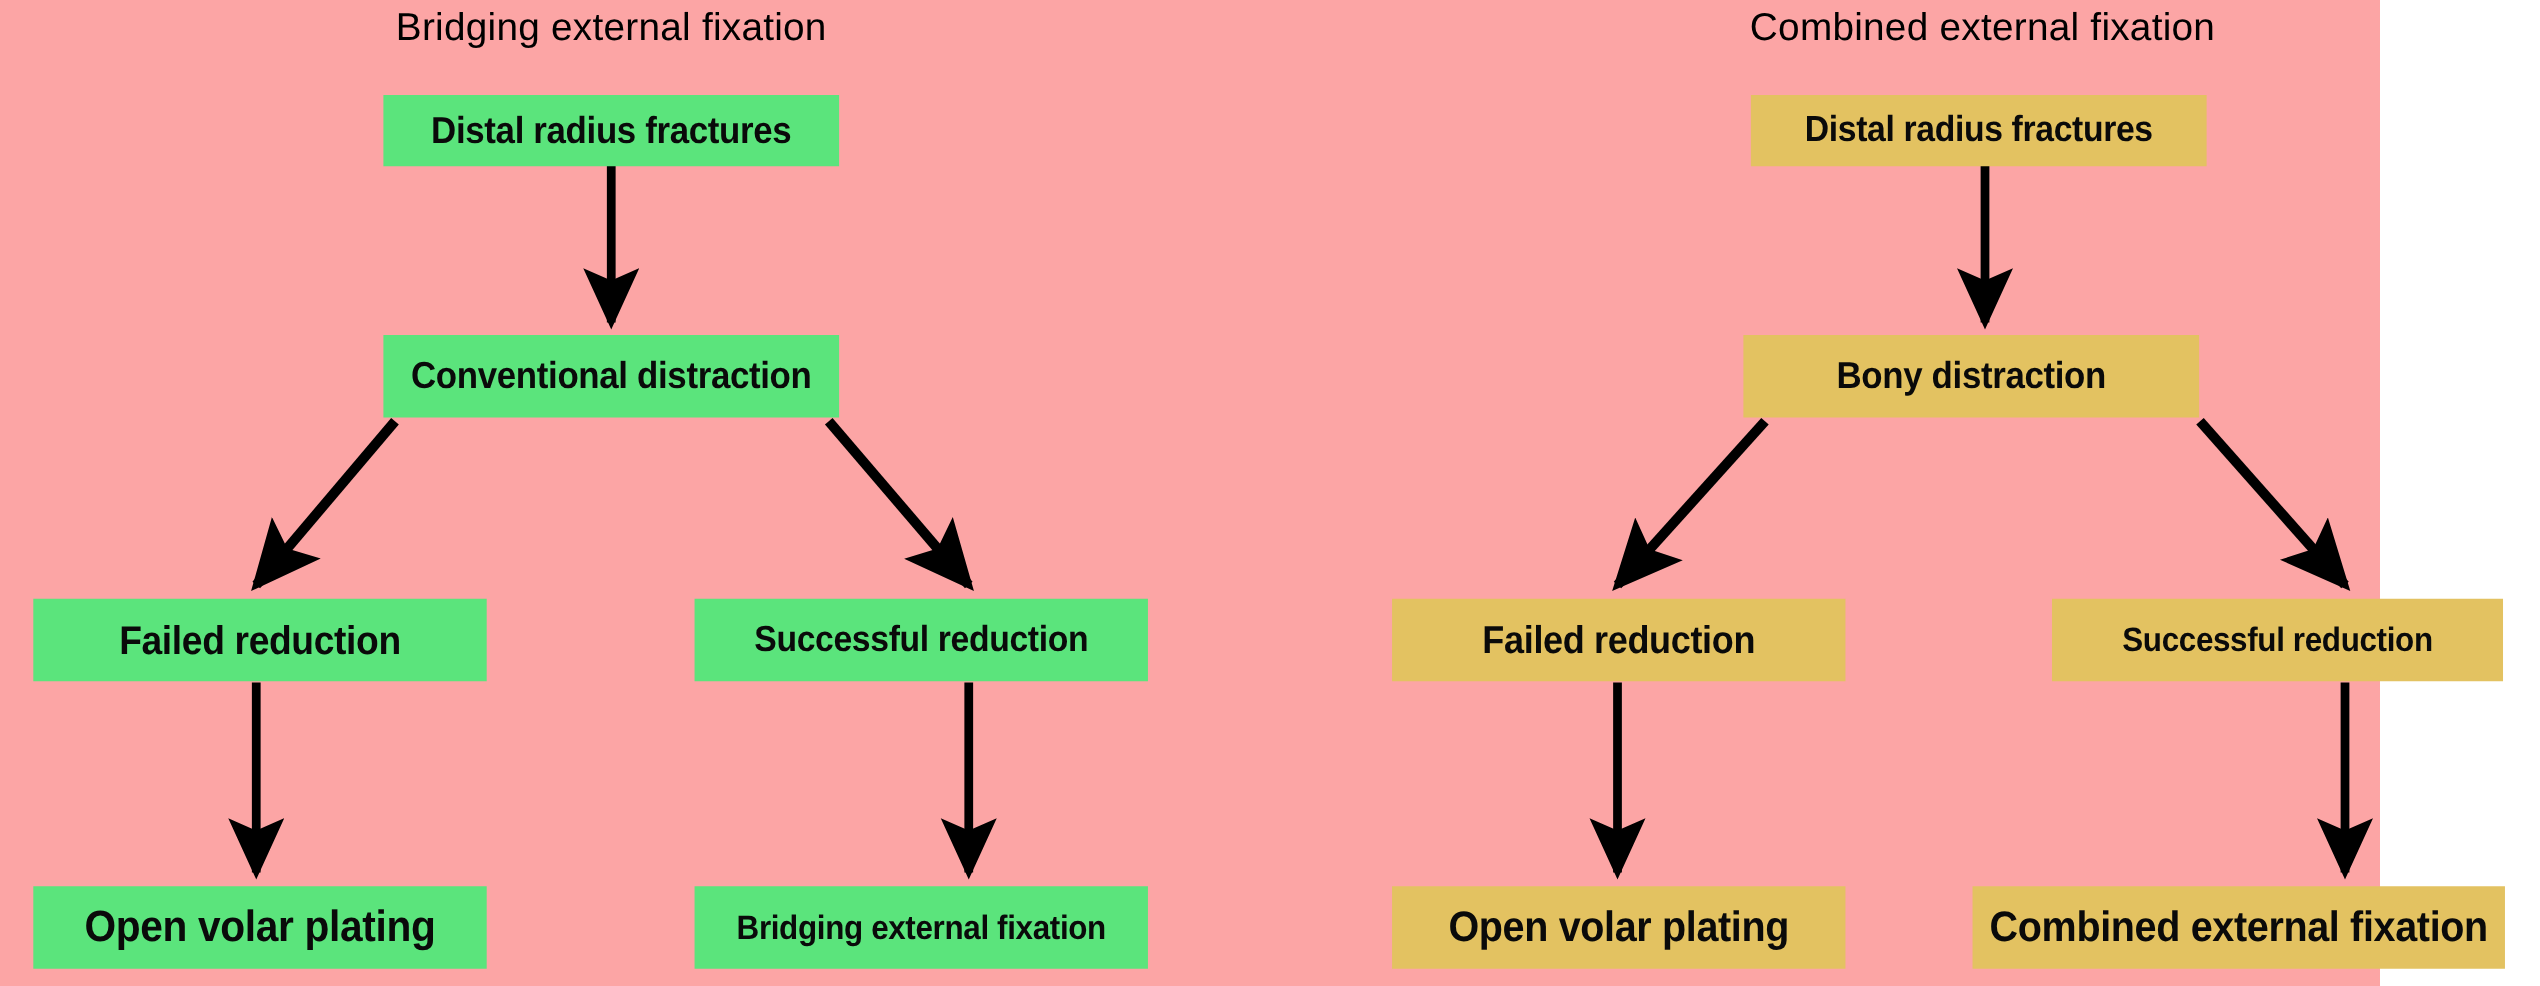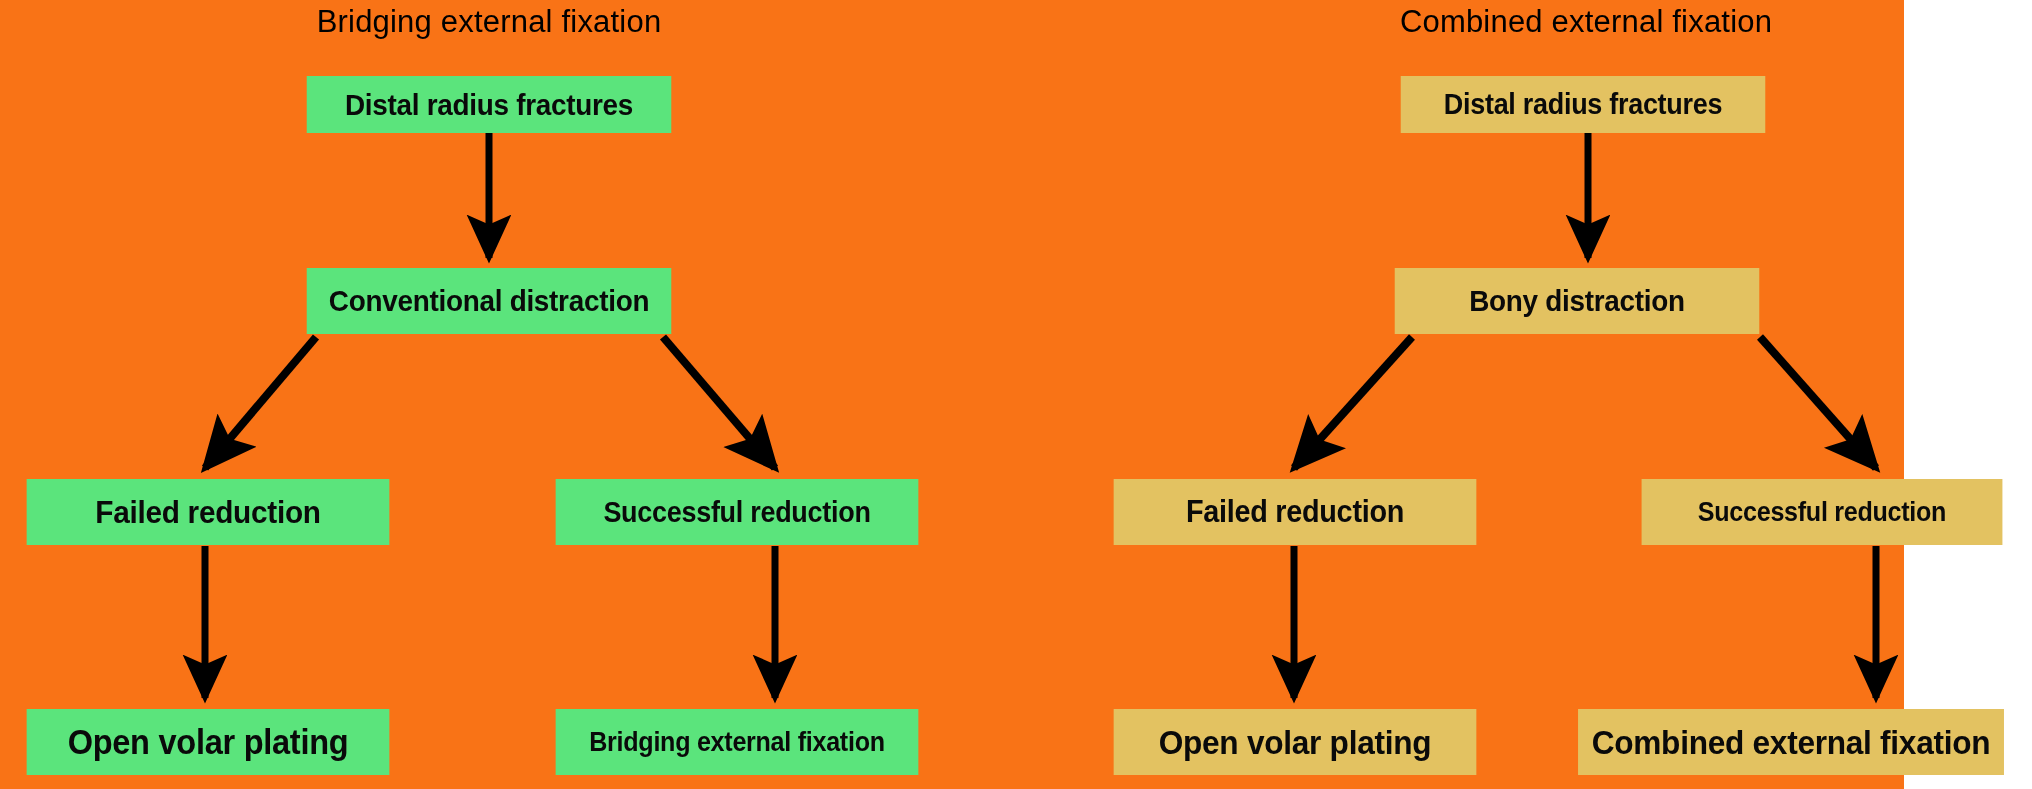--- a/index.html
+++ b/index.html
@@ -10,21 +10,21 @@
   body {
     width: 2032px;
     height: 789px;
     font-family: "Liberation Sans", sans-serif;
     overflow: hidden;
   }
   #canvas {
     position: relative;
     width: 1904px;
     height: 789px;
-    background: #f97316;
+    background: #fca5a5;
   }
   .panel-title {
     position: absolute;
     font-family: "Liberation Sans", sans-serif;
     font-weight: 400;
     font-size: 31px;
     color: #000000;
     white-space: nowrap;
     letter-spacing: 0.2px;
     text-align: center;

